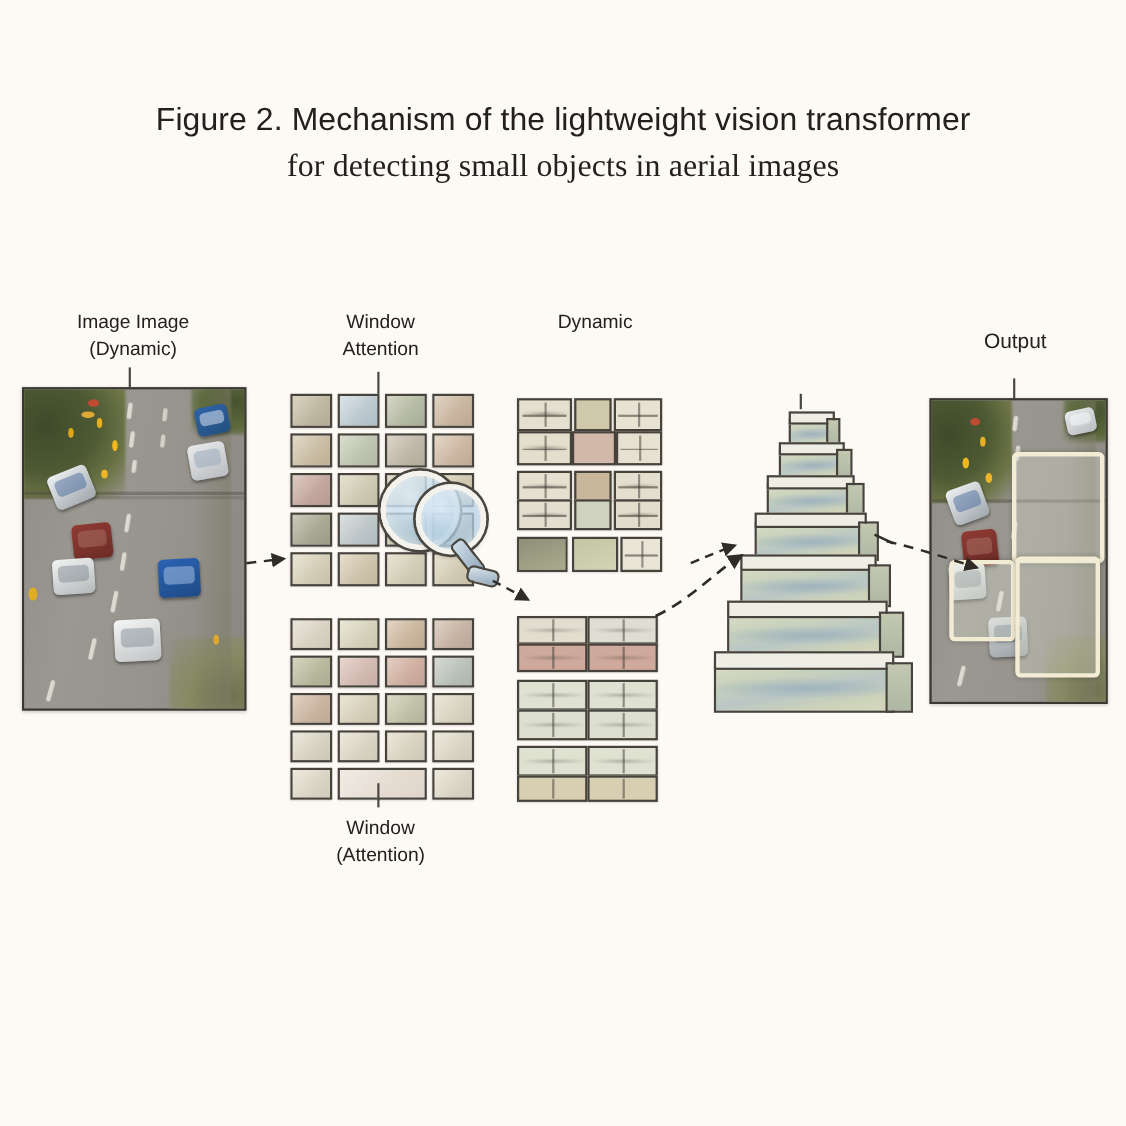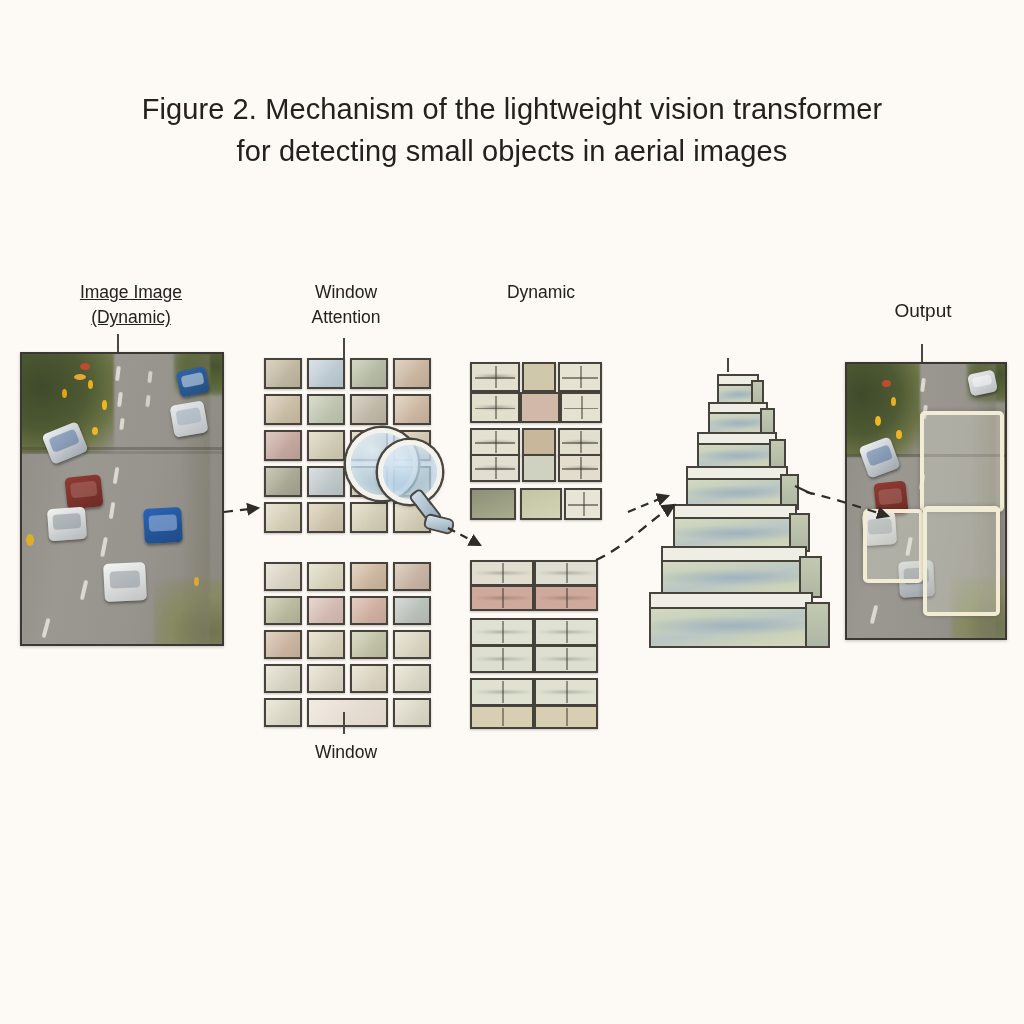--- a/index.html
+++ b/index.html
@@ -13,21 +13,21 @@
   }
   #stage{position:absolute;inset:0;}
 
   
   .title{
     position:absolute; left:0; top:88px; width:1024px;
     text-align:center;
     font-size:29px; line-height:1.45; font-weight:400;
     color:#23201e; letter-spacing:.1px;
   }
-  .title .l2{display:block;}
+  .title .l2{display:block;font-family:Liberation Serif, serif;}
 
   
   .cap{
     position:absolute; text-align:center;
     font-size:17.5px; line-height:1.45; color:#23201e;
   }
   .cap.left{text-align:left;}
 
   
   .photo{
@@ -171,21 +171,21 @@
 </head>
 <body style="background: rgb(253, 249, 245);">
 
 <div id="stage">
 
   <div class="title">
     <span>Figure 2. Mechanism of the lightweight vision transformer</span>
     <span class="l2">for detecting small objects in aerial images</span>
   </div>
 
-  <div class="cap" style="left:32px;top:280px;width:198px;text-decoration:underline;">
+  <div class="cap" style="left:22px;top:280px;width:198px;">
     <div>Image Image</div>
     <div>(Dynamic)</div>
   </div>
 
   <div class="cap" style="left:258px;top:280px;width:176px;">
     <div>Window</div>
     <div>Attention</div>
   </div>
 
   <div class="cap" style="left:452px;top:280px;width:178px;">
@@ -193,20 +193,21 @@
   </div>
 
 
   <div class="cap" style="left:848px;top:297px;width:150px;font-size:19px;">
     <div>Output</div>
   </div>
 
 
   <div class="cap" style="left:258px;top:740px;width:176px;">
     <div>Window</div>
+    <div>(Attention)</div>
   </div>
 
   <div class="photo" style="left:20px;top:352px;width:200px;height:290px;">
     <div class="road">
       <div class="asphalt"></div>
       <div class="grassTL"></div>
       <div class="grassTR"></div>
       <div class="grassBR"></div>
       <div class="shoulder"></div>
       <div class="seam" style="top:32%;"></div>

